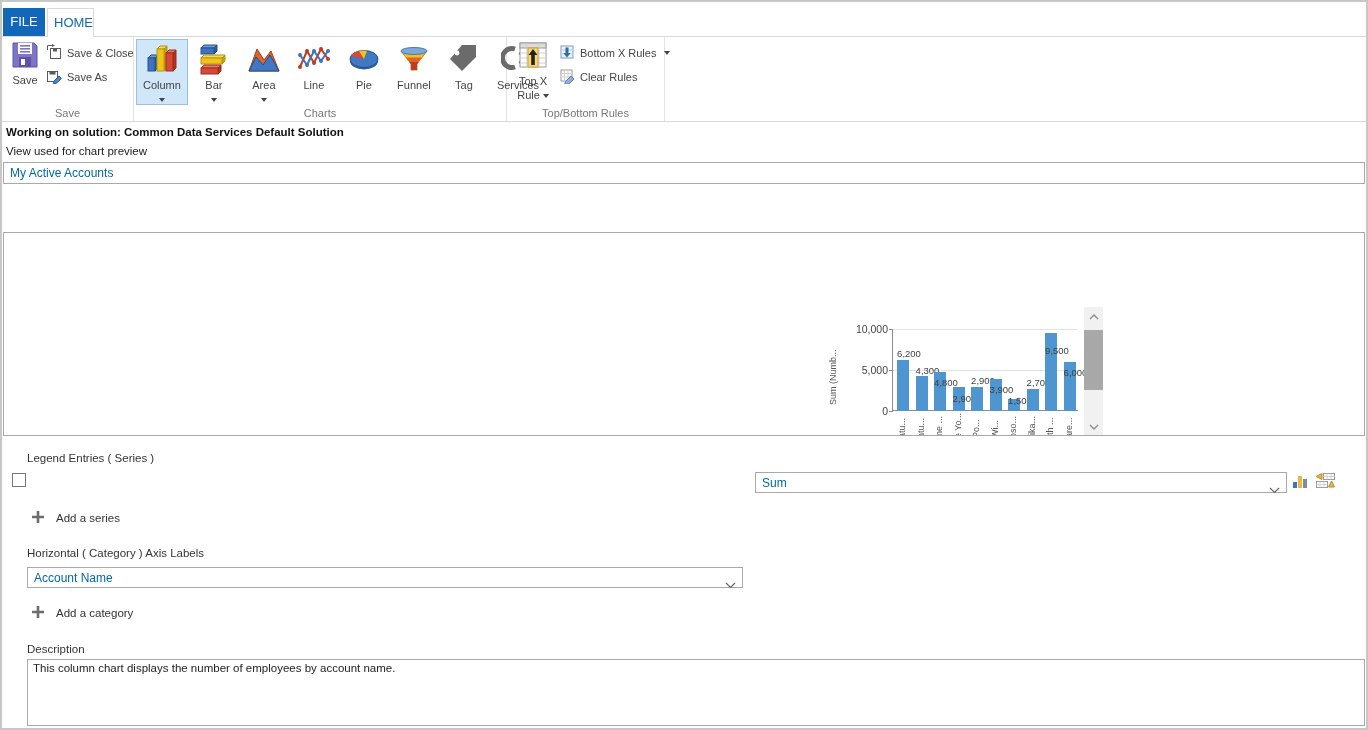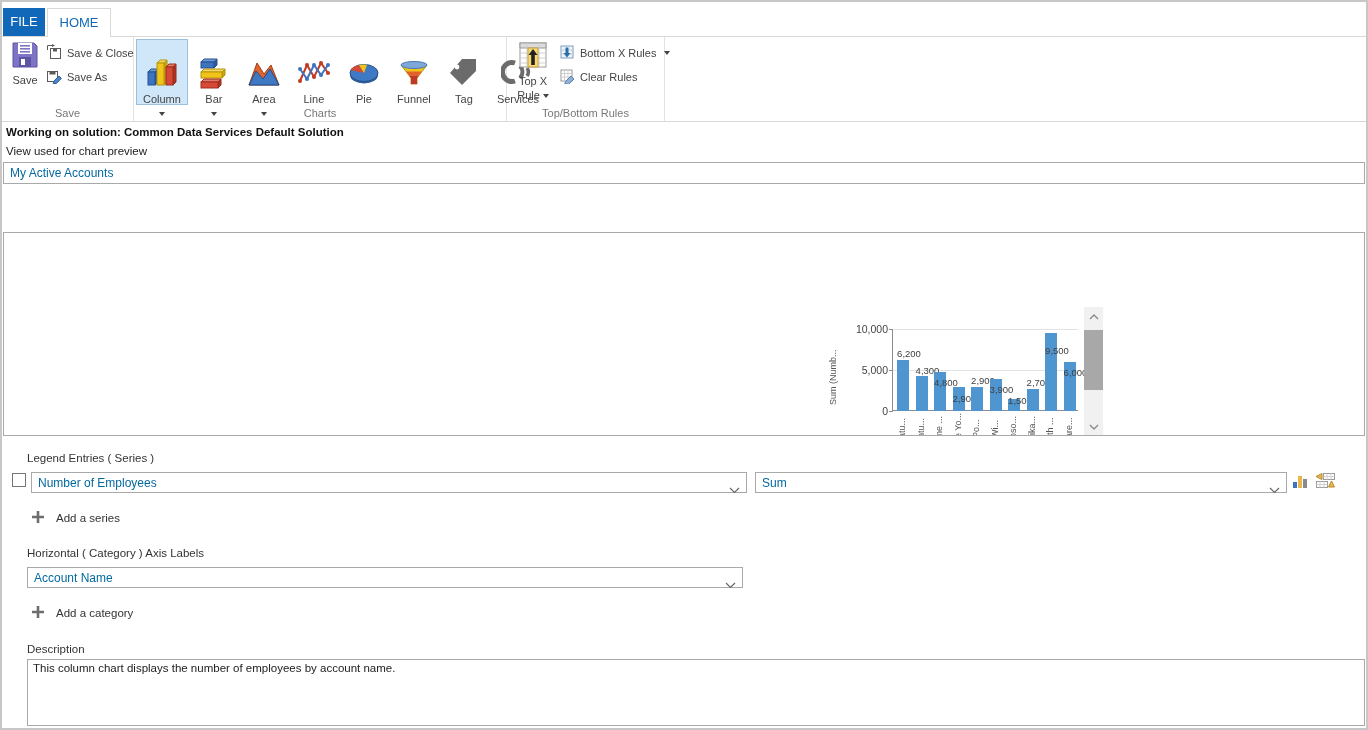--- a/index.html
+++ b/index.html
@@ -6,33 +6,33 @@
   *{box-sizing:border-box;}
   .window{
     position:relative;width:1368px;height:730px;background:#fff;
     border:2px solid #c7c7c7;overflow:hidden;
     font-family:"Liberation Sans",sans-serif;color:#262626;
   }
   
   .tabline{position:absolute;left:0;right:0;top:34px;height:1px;background:#d9d9d9;}
   .tab{position:absolute;top:6px;height:28px;line-height:28px;text-align:center;font-size:13px;cursor:default;}
   .tab-file{left:1px;width:42px;background:#1268b8;color:#fff;}
-  .tab-home{left:45px;width:64px;background:#fff;color:#1268b8;border:1px solid #d9d9d9;border-bottom:none;height:29px;z-index:3;}
+  .tab-home{left:45px;width:47px;background:#fff;color:#1268b8;border:1px solid #d9d9d9;border-bottom:none;height:29px;z-index:3;text-align:right;}
   
   .ribbon{position:absolute;left:0;right:0;top:35px;height:85px;background:#fff;border-bottom:1px solid #d9d9d9;}
   .rgroup{position:absolute;top:0;bottom:0;border-right:1px solid #e3e3e3;}
   .rgroup-save{left:0;width:132px;}
   .rgroup-charts{left:132px;width:373px;}
   .rgroup-rules{left:505px;width:158px;}
   .grouplabel{position:absolute;bottom:2px;left:0;right:0;text-align:center;font-size:11px;color:#777;}
   .bigbtn{position:absolute;display:flex;flex-direction:column;align-items:center;font-size:11px;color:#444;cursor:default;}
   .bigbtn .lbl{margin-top:2px;line-height:12px;text-align:center;}
   .smallbtn{position:absolute;display:flex;align-items:center;gap:5px;font-size:11px;color:#444;height:20px;cursor:default;white-space:nowrap;}
   .chartbtns{position:absolute;left:2px;top:2px;display:flex;gap:2px;height:66px;}
-  .chartbtn{display:flex;flex-direction:column;align-items:center;justify-content:flex-start;padding:16px 6px 0 6px;font-size:11px;color:#444;border:1px solid transparent;cursor:default;}
+  .chartbtn{display:flex;flex-direction:column;align-items:center;justify-content:flex-start;padding:2px 6px 0 6px;font-size:11px;color:#444;border:1px solid transparent;cursor:default;}
   .chartbtn.selected{background:#cfe7f8;border:1px solid #9ac0dd;}
   .chartbtn .lbl{margin-top:1px;}
   .caret{display:inline-block;width:0;height:0;border-left:3.5px solid transparent;border-right:3.5px solid transparent;border-top:4px solid #444;vertical-align:middle;margin-left:3px;}
   .caret-row{margin-top:2px;height:6px;}
   .caret-row .caret{margin-left:0;}
   
   .working{position:absolute;left:4px;top:124px;font-size:11.5px;font-weight:bold;color:#111;}
   .viewlabel{position:absolute;left:4px;top:143px;font-size:11.5px;color:#222;}
   .selectbox{position:relative;background:#fff;border:1px solid #a9a9a9;height:22px;}
   .selectbox .val{position:absolute;left:6px;top:0;line-height:20px;font-size:12px;color:#0369a1;white-space:nowrap;}
@@ -305,26 +305,20 @@
       <div class="btn" style="bottom:0;">
         <span><svg width="12" height="8" viewBox="0 0 12 8">
               <path d="M2 2 L6 6 L10 2" stroke="#8a8a8a" stroke-width="1.4" fill="none"></path>
             </svg></span>
       </div>
     </div>
   </div>
 
   <div class="sectitle" style="left:25px;top:450px;">Legend Entries ( Series )</div>
   <div class="checkbox"></div>
-  <div class="selectbox" style="position:absolute;left:29px;top:470px;width:716px;height:21px;">
-    <span class="val">Number of Employees</span>
-    <span class="sel-chevron"><svg width="11" height="7" viewBox="0 0 11 7">
-          <path d="M1 1 L5.5 5.5 L10 1" stroke="#666" stroke-width="1.2" fill="none"></path>
-        </svg></span>
-  </div>
   <div class="selectbox" style="position:absolute;left:753px;top:470px;width:532px;height:21px;">
     <span class="val">Sum</span>
     <span class="sel-chevron"><svg width="11" height="7" viewBox="0 0 11 7">
           <path d="M1 1 L5.5 5.5 L10 1" stroke="#666" stroke-width="1.2" fill="none"></path>
         </svg></span>
   </div>
   <div class="sideicon" style="left:1290px;top:471px;">
     <span><svg width="17" height="16" viewBox="0 0 17 16">
           <rect x="1" y="9" width="4" height="6" fill="#3e73c0"></rect>
           <rect x="6" y="3" width="4" height="12" fill="#e9b64c"></rect>

